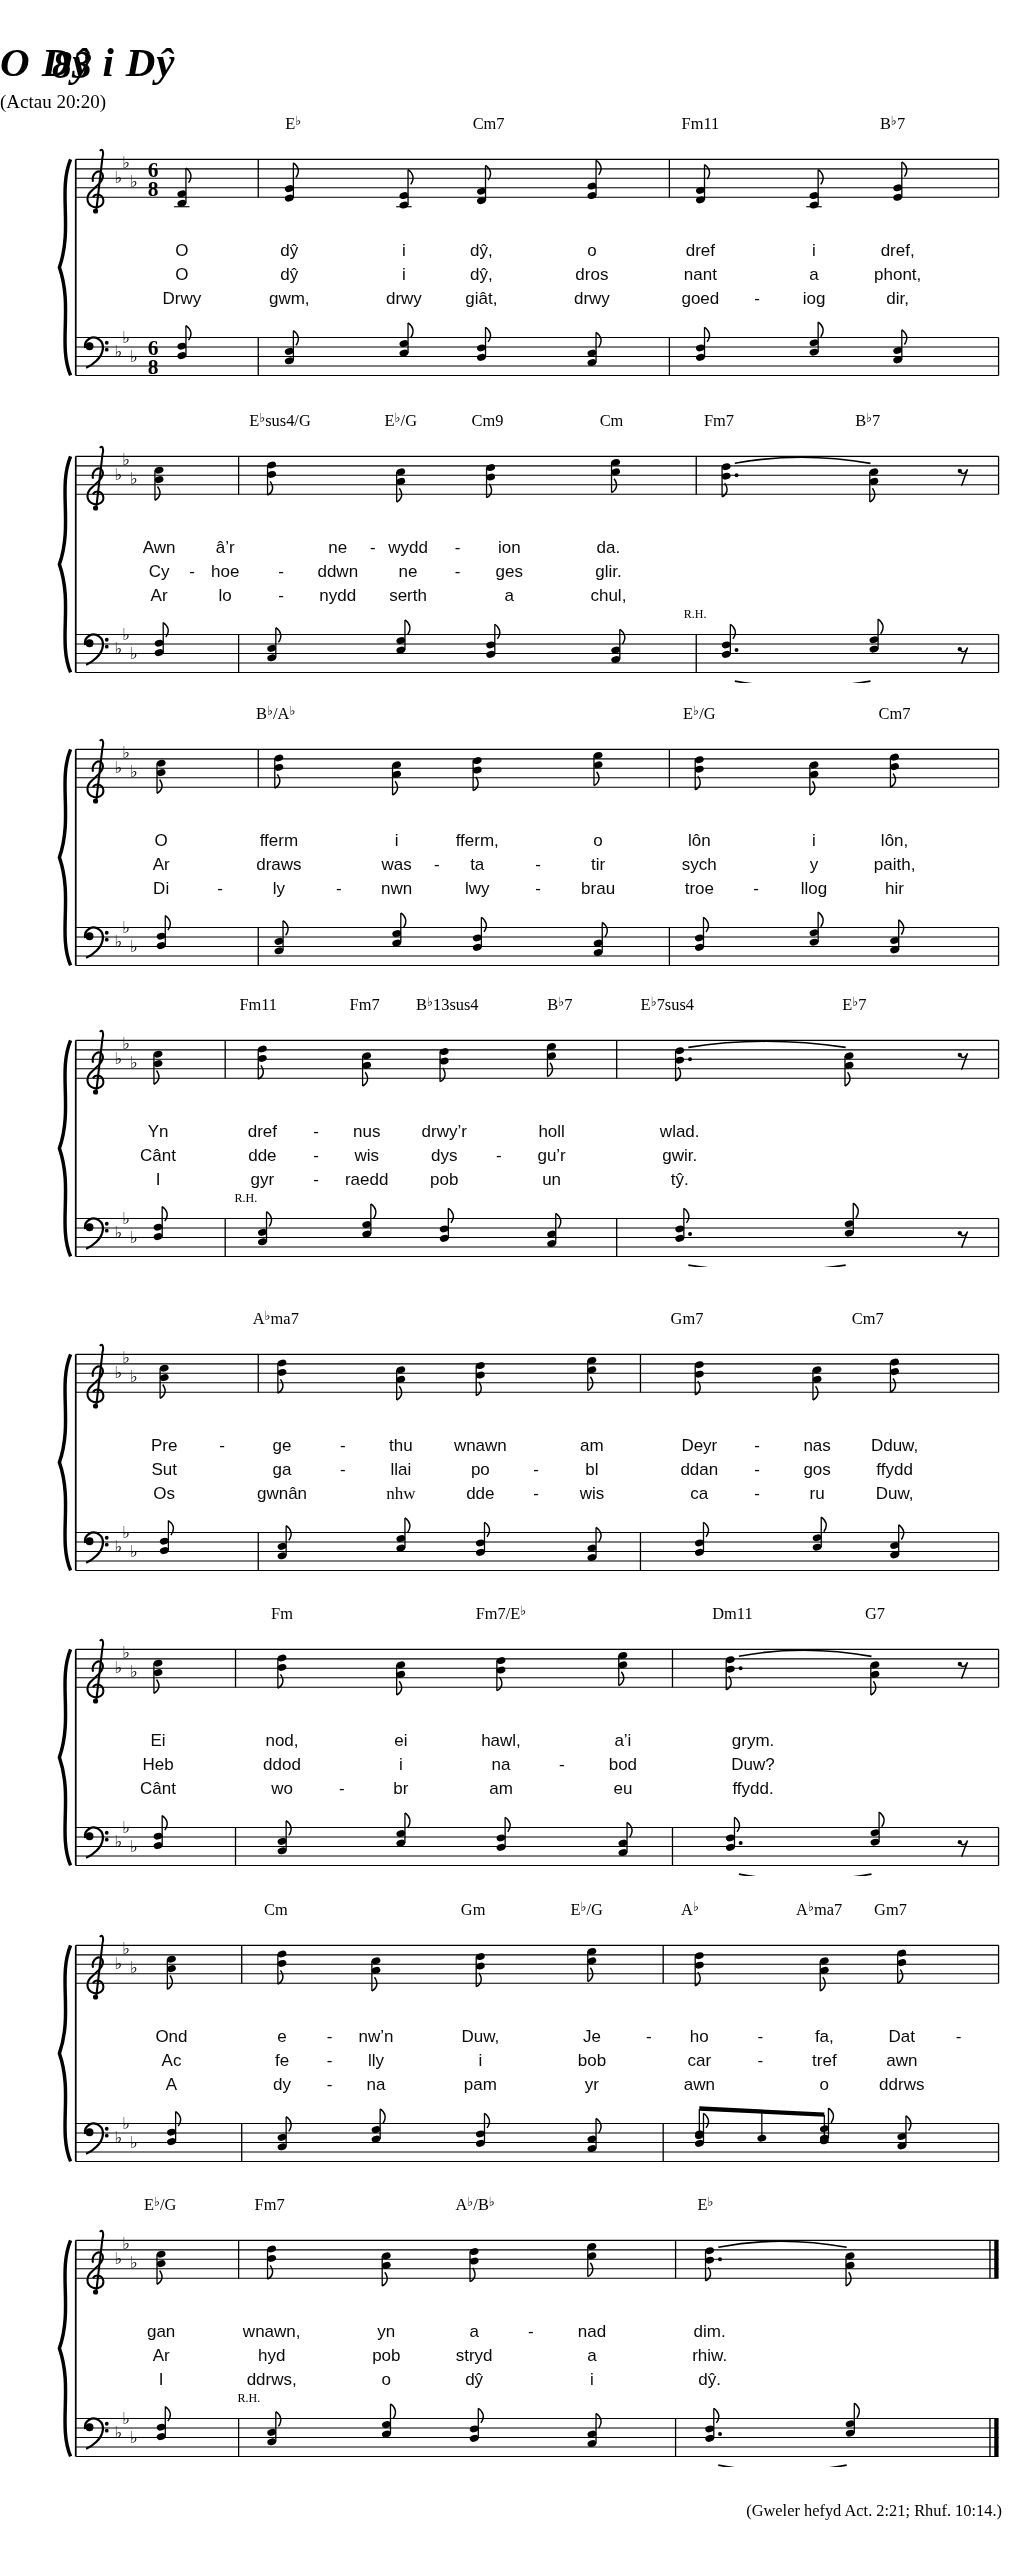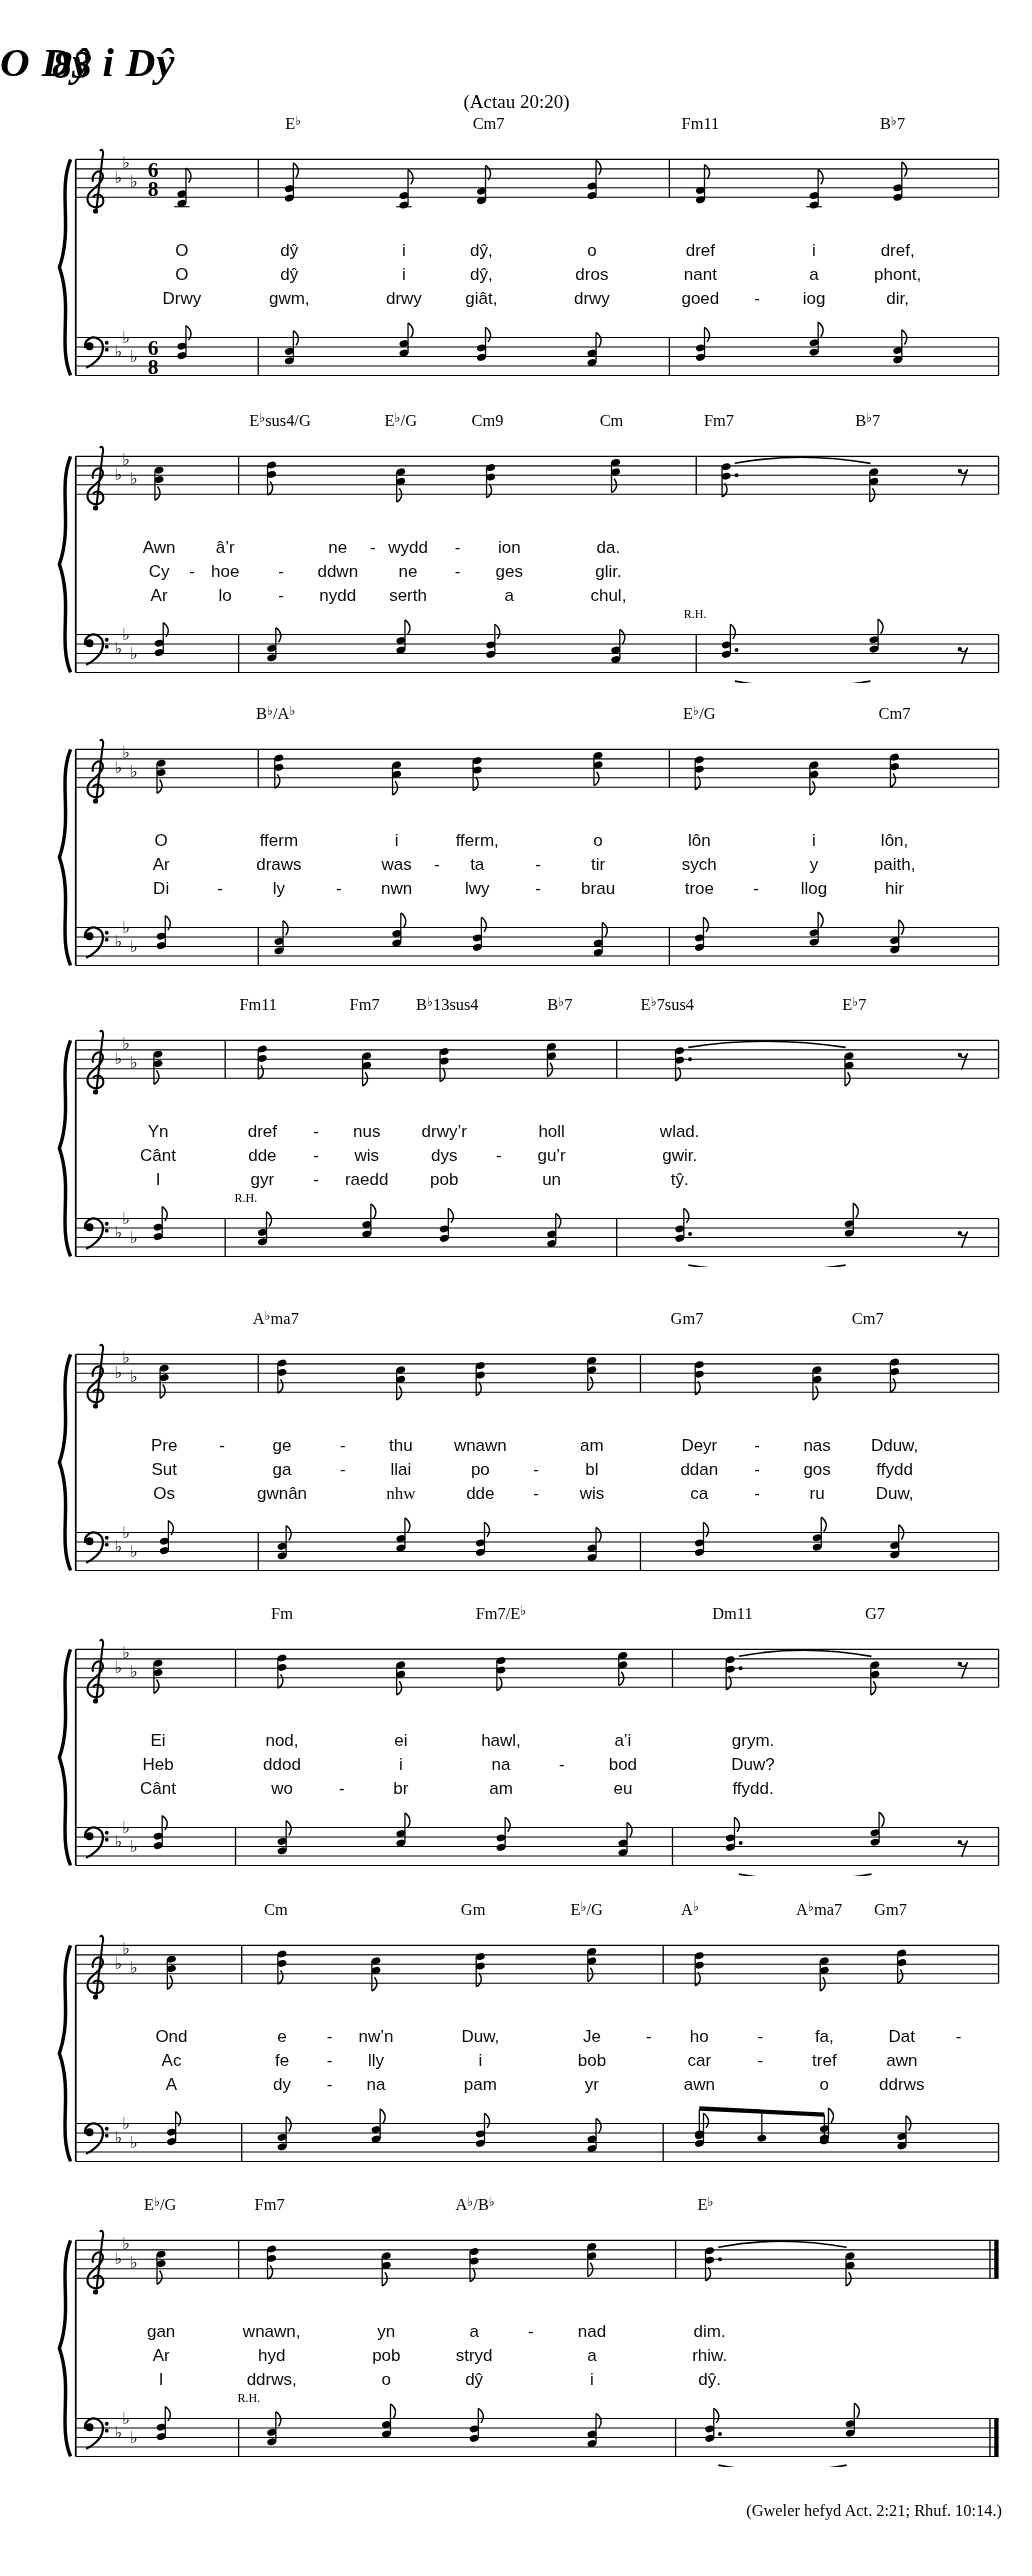--- a/index.html
+++ b/index.html
@@ -2,21 +2,21 @@
 <html lang="cy" style="font-size:13.8px"><head>
 <meta charset="utf-8">
 <style>
   html,body{margin:0;padding:0;background:#fff;}
   .page{position:relative;width:1033px;height:2576px;background:#fff;color:#000;
         font-family:"Liberation Serif","DejaVu Serif",serif;overflow:hidden;}
   .hymn-number{position:absolute;left:52px;top:41px;
         font:italic bold 40px "Liberation Serif","DejaVu Serif",serif;}
   .hymn-title{position:absolute;left:0;right:0;top:38px;
         font:italic bold 41px "Liberation Serif","DejaVu Serif",serif;letter-spacing:0.9px;}
-  .hymn-subtitle{position:absolute;left:0;right:0;top:91px;text-align:center;
+  .hymn-subtitle{position:absolute;left:0;right:0;top:91px;
         font:19px "Liberation Serif","DejaVu Serif",serif;}
   .system{position:absolute;left:0;width:1033px;height:269px;}
   .staves{position:absolute;left:0;top:0;width:1033px;height:269px;}
   .chord-row{position:absolute;top:-3.4px;left:0;right:0;height:22.4px;}
   .chord{position:absolute;transform:translateX(-50%);white-space:nowrap;
         font:16.4px "Liberation Serif","DejaVu Serif",serif;}
   .chord sup.flat{font-size:0.78em;vertical-align:0.32em;line-height:0;
         font-family:"DejaVu Sans",sans-serif;}
   .lyric-line{position:absolute;left:0;right:0;height:22.4px;}
   .lyric-1{top:124px}.lyric-2{top:148px}.lyric-3{top:172px}

